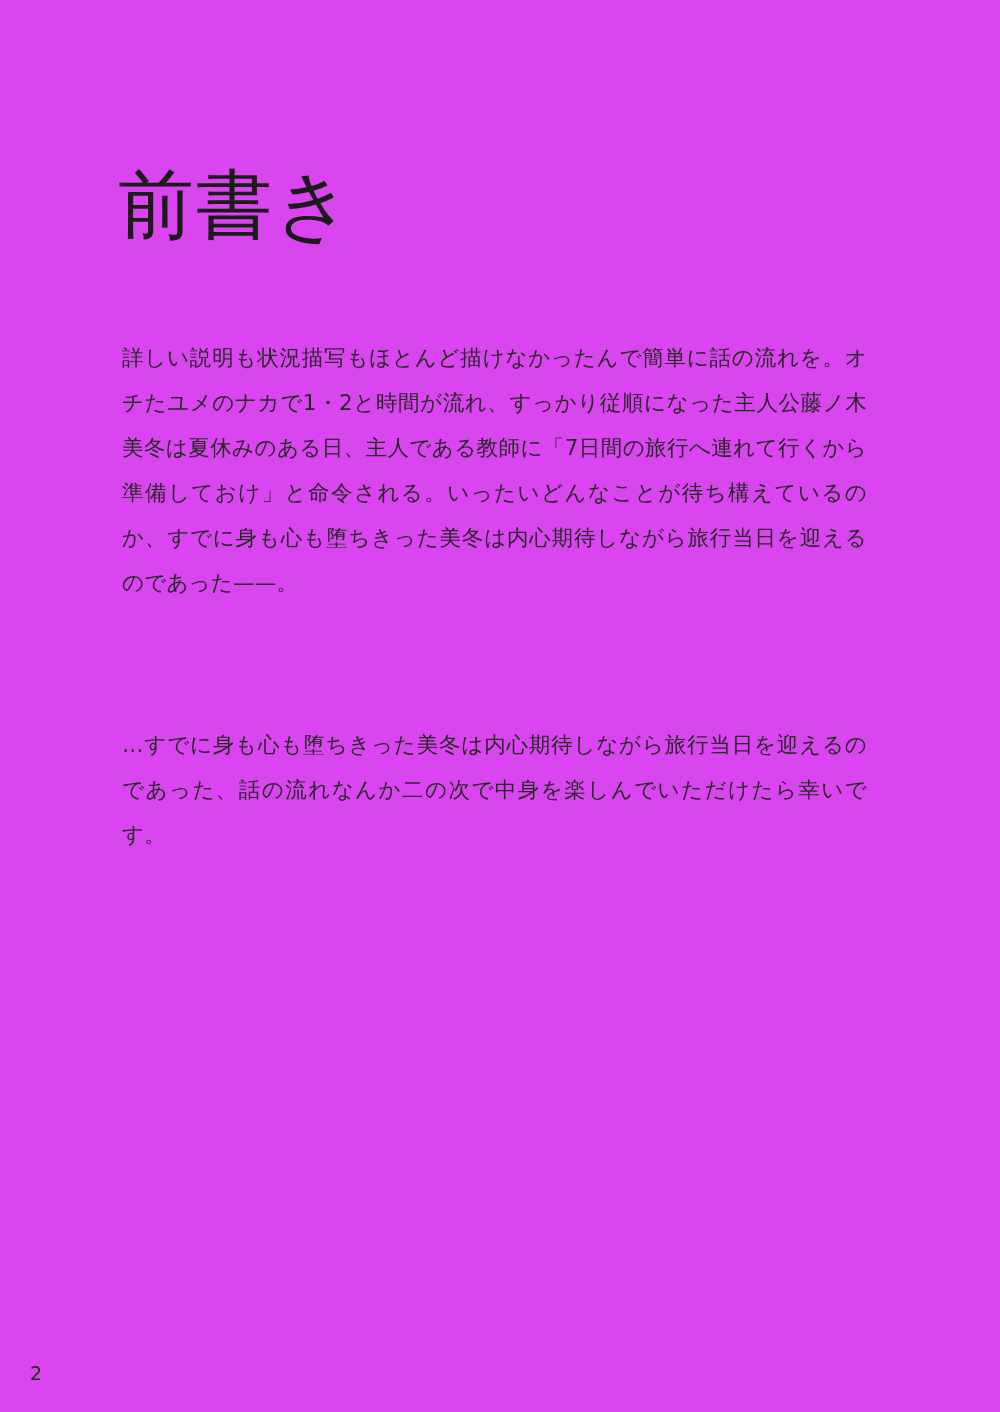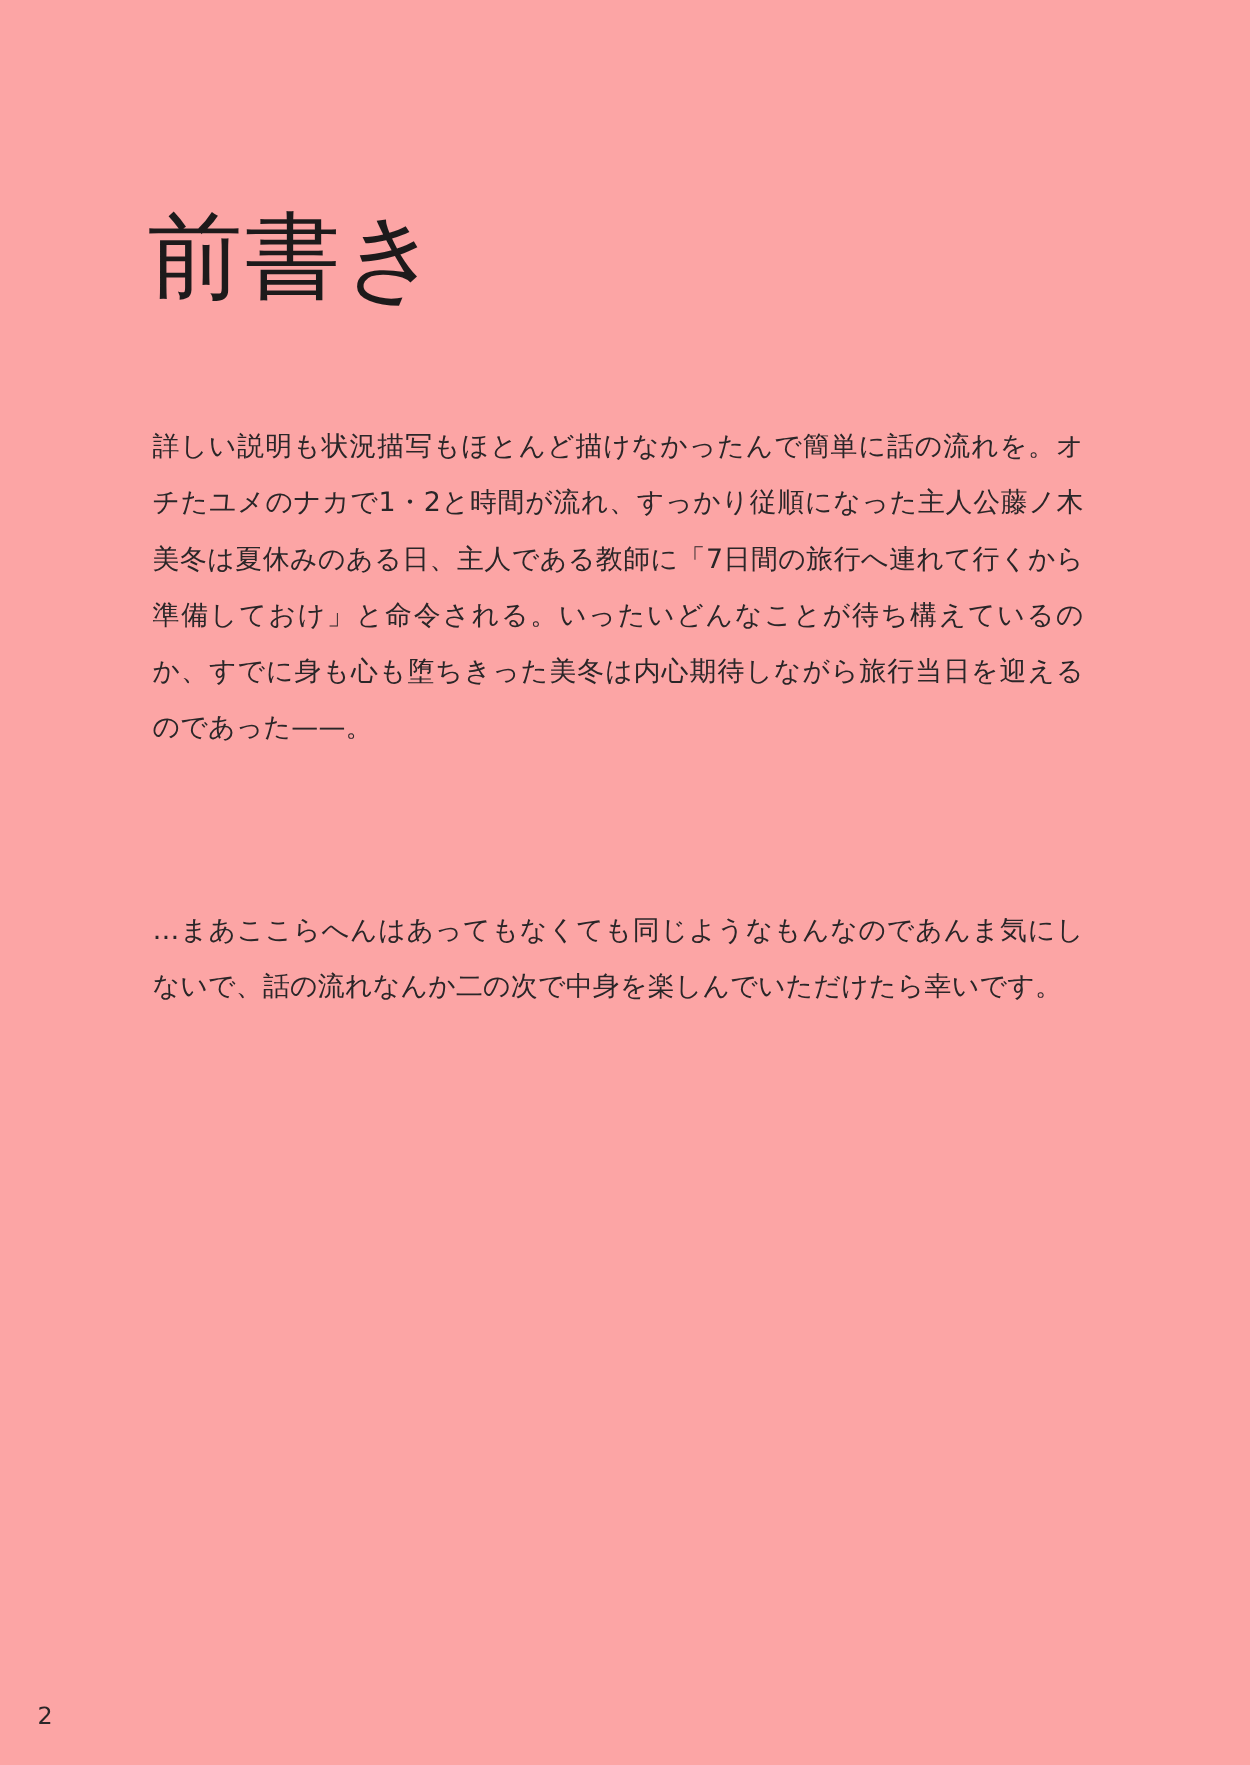--- a/index.html
+++ b/index.html
@@ -11,21 +11,21 @@
     height: 1412px;
     background: #ffffff;
     font-family: "DejaVu Sans", "Liberation Sans", sans-serif;
     color: #231f20;
     position: relative;
     overflow: hidden;
   }
   .page {
     position: absolute;
     inset: 0;
-    background: #fca5a5;
+    background: #d946ef;
   }
   .title {
     position: absolute;
     left: 118px;
     top: 112px;
     font-size: 76px;
     line-height: 1.1;
     letter-spacing: 2px;
     font-weight: 400;
     color: #1d1a1b;
@@ -61,18 +61,18 @@
 
 <div class="page">
 
   <h1 class="title">前書き</h1>
 
   <div class="body-block para-1">
     <p>詳しい説明も状況描写もほとんど描けなかったんで簡単に話の流れを。オチたユメのナカで1・2と時間が流れ、すっかり従順になった主人公藤ノ木美冬は夏休みのある日、主人である教師に「7日間の旅行へ連れて行くから準備しておけ」と命令される。いったいどんなことが待ち構えているのか、すでに身も心も堕ちきった美冬は内心期待しながら旅行当日を迎えるのであった——。</p>
   </div>
 
   <div class="body-block para-2">
-    <p>…まあここらへんはあってもなくても同じようなもんなのであんま気にしないで、話の流れなんか二の次で中身を楽しんでいただけたら幸いです。</p>
+    <p>…すでに身も心も堕ちきった美冬は内心期待しながら旅行当日を迎えるのであった、話の流れなんか二の次で中身を楽しんでいただけたら幸いです。</p>
   </div>
 
   <div class="page-number">2</div>
 
 </div>
 
 </body></html>

